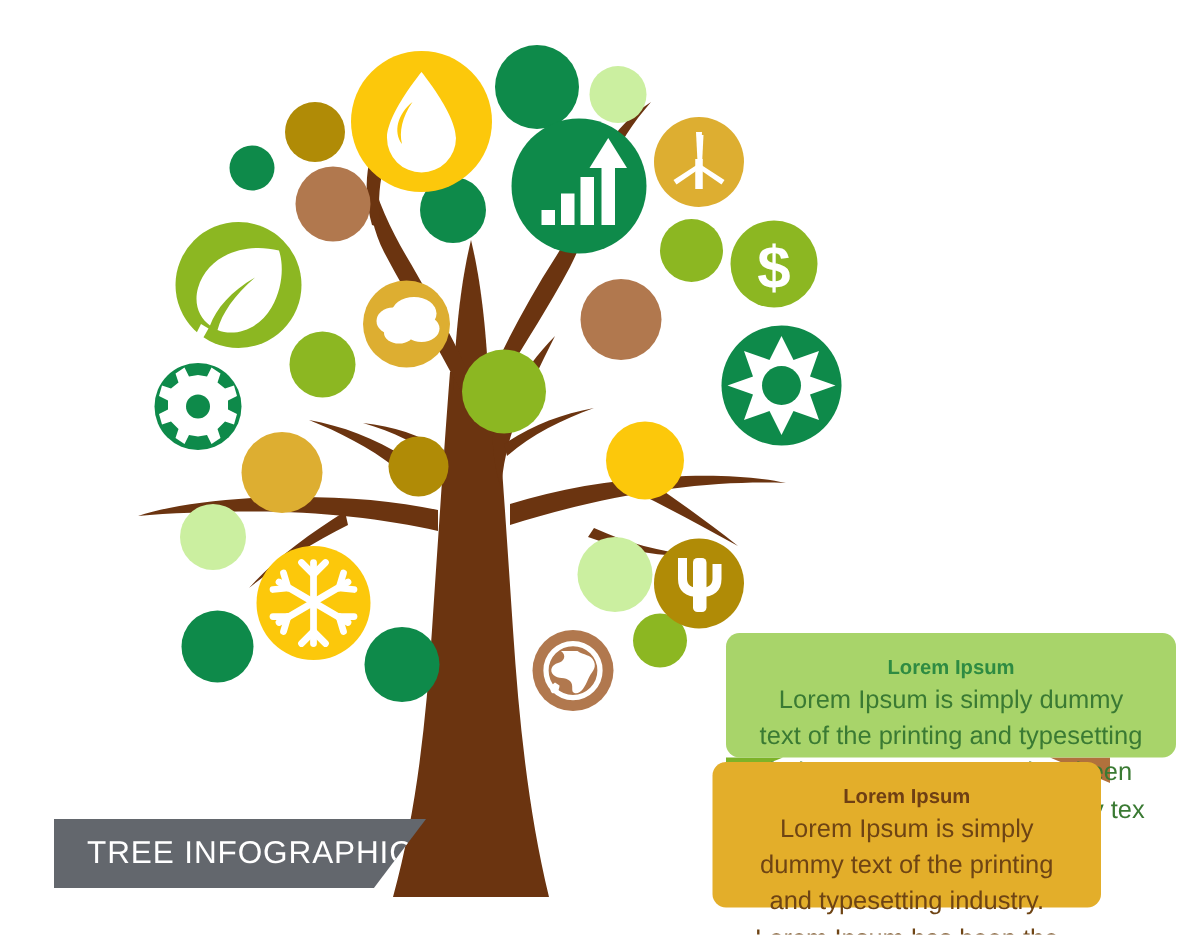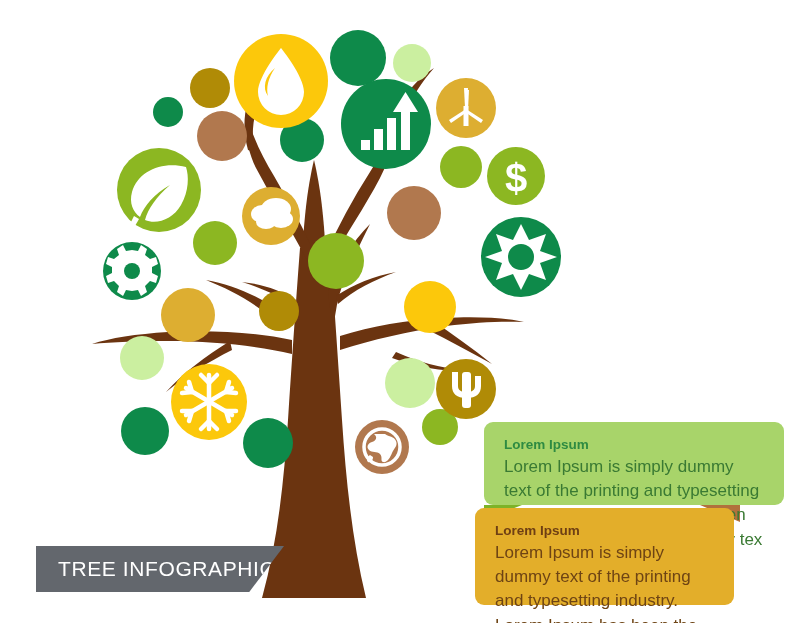--- a/index.html
+++ b/index.html
@@ -27,20 +27,21 @@
     width: 800px;
     height: 623px;
   }
 
   
   .callout {
     position: absolute;
     box-sizing: border-box;
     border-radius: 9px;
     padding: 14px 20px 12px 20px;
+    text-align: center;
   }
   .callout .c-title {
     font-size: 13.5px;
     font-weight: bold;
     line-height: 1.35;
     margin: 0 0 1px 0;
   }
   .callout .c-body {
     font-size: 17px;
     line-height: 1.42;

